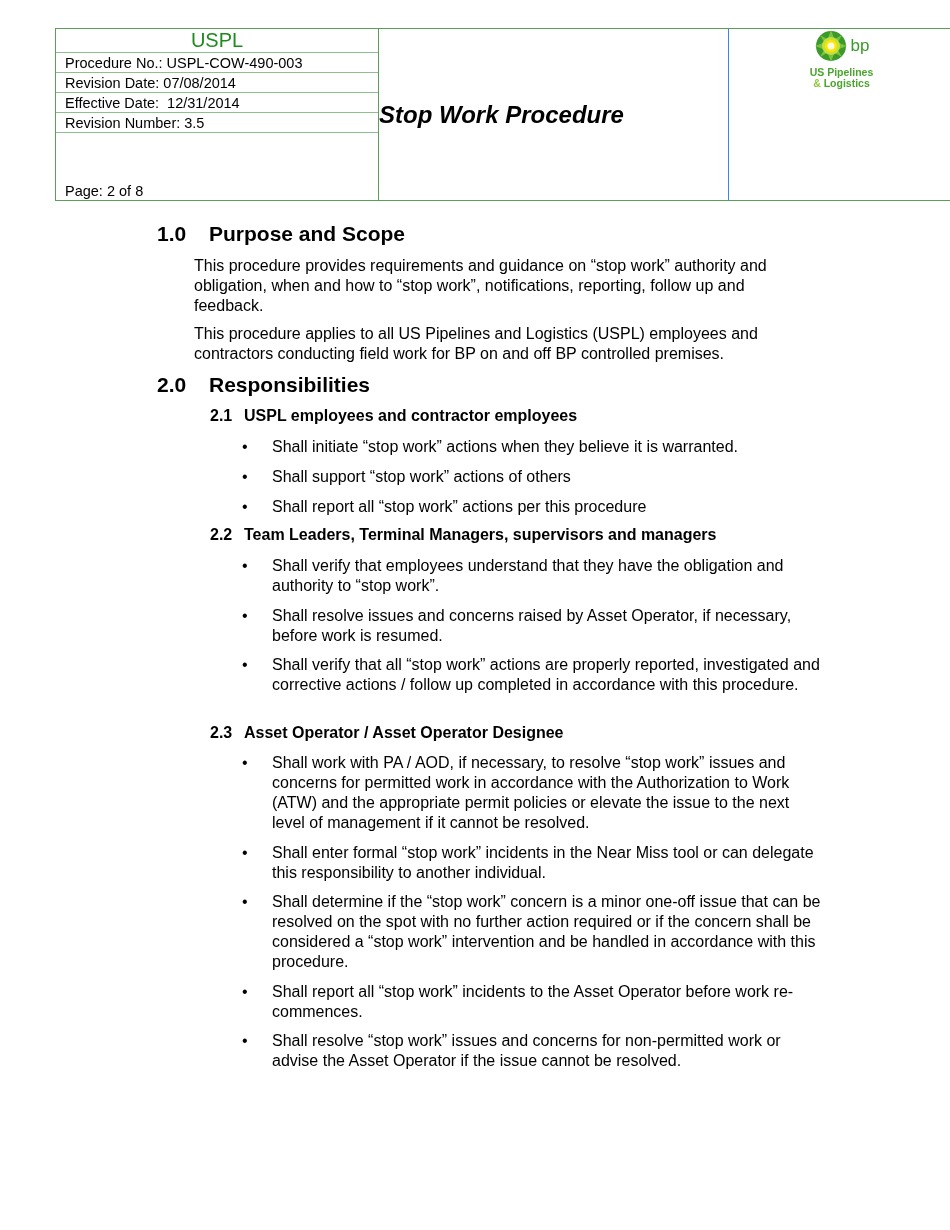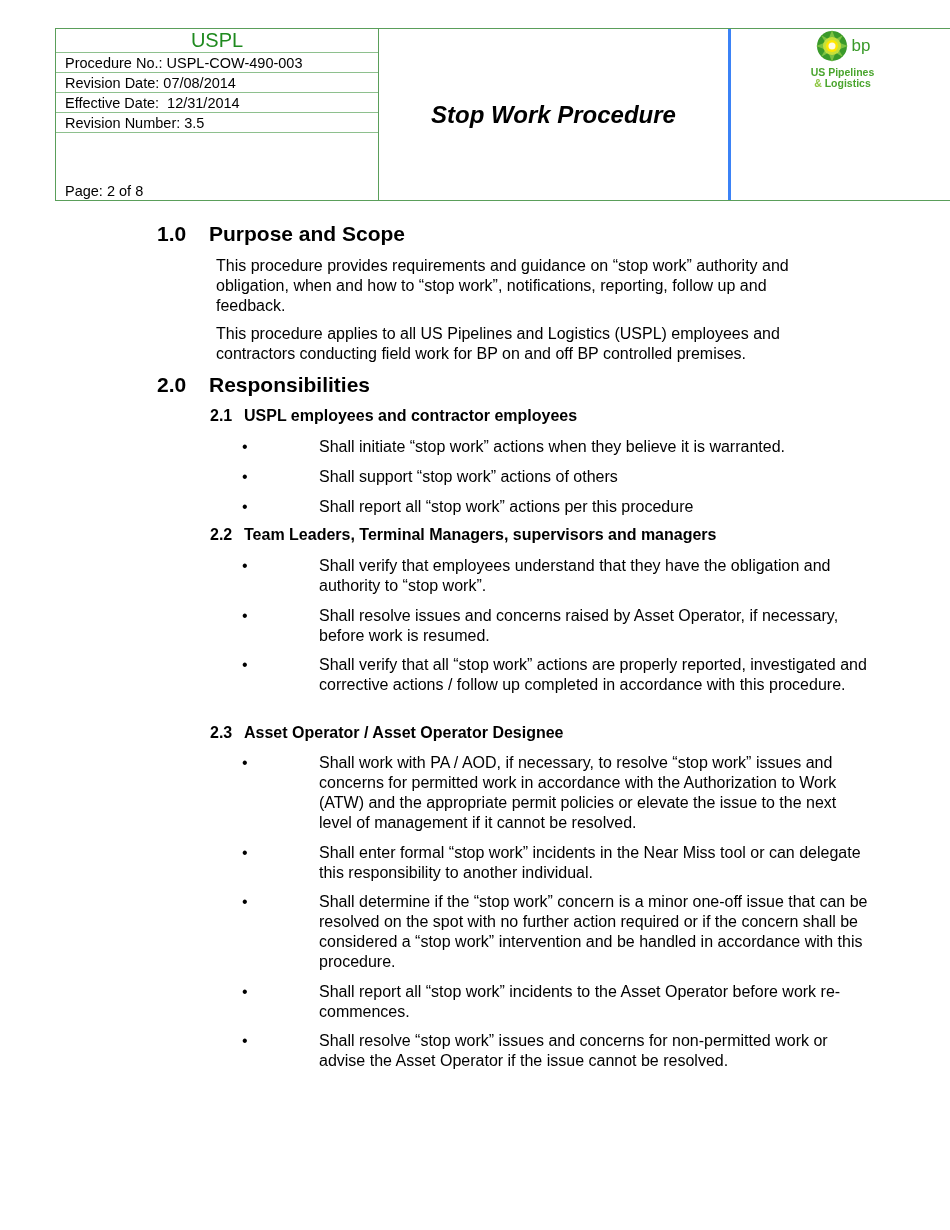--- a/index.html
+++ b/index.html
@@ -2,37 +2,37 @@
 <html><head>
 <meta charset="utf-8">
 <style>
   html, body { margin: 0; padding: 0; background: #ffffff; }
   body { width: 950px; height: 1230px; position: relative; font-family: "Liberation Sans", sans-serif; color: #000; }
   .hdr { position: absolute; left: 55px; top: 28px; width: 900px; height: 173px; border: 1px solid #5a9e5a; box-sizing: border-box; display: flex; }
   .hdr-left { width: 322px; border-right: 1px solid #5a9e5a; display: flex; flex-direction: column; }
   .hdr-left .cell { flex: 1; border-bottom: 1px solid #8ec08e; font-size: 14.5px; padding-left: 9px; display: flex; align-items: center; }
   .hdr-left .cell:last-child { border-bottom: none; margin-top: 48px; }
   .hdr-left .cell.org { justify-content: center; padding-left: 0; color: #1f8a1f; font-size: 20px; }
-  .hdr-mid { width: 349px; border-right: 3px solid #3b82f6; display: flex; align-items: center; justify-content: center; }
+  .hdr-mid { width: 349px; border-right: 1px solid #3b82f6; display: flex; align-items: center; }
   .hdr-mid .title { font-weight: bold; font-style: italic; font-size: 24px; }
   .hdr-right { flex: 1; display: flex; flex-direction: column; align-items: center; justify-content: flex-start; }
   .logo-row { display: flex; align-items: center; gap: 3px; }
   .bp-text { color: #3a9a2a; font-size: 17px; font-weight: normal; }
   .logo-sub { color: #4aa52e; font-weight: bold; font-size: 10.5px; line-height: 11px; text-align: center; margin-top: 4px; }
   .logo-sub .amp { color: #8cc63f; }
   .content { position: absolute; left: 0; top: 0; width: 950px; }
   .h1 { position: absolute; font-weight: bold; font-size: 21px; }
   .h1 .num { position: absolute; left: 4px; }
   .h1 .txt { position: absolute; left: 56px; white-space: nowrap; }
-  .para { position: absolute; left: 216px; width: 610px; font-size: 16px; line-height: 20px; }
+  .para { position: absolute; left: 194px; width: 610px; font-size: 16px; line-height: 20px; }
   .h2 { position: absolute; left: 210px; font-weight: bold; font-size: 16px; white-space: nowrap; }
   .h2 .num { display: inline-block; width: 34px; }
   .bullet { position: absolute; left: 242px; width: 580px; font-size: 16px; line-height: 20px; }
   .bullet .dot { position: absolute; left: 0; top: 0; }
-  .bullet .btxt { position: absolute; left: 30px; width: 550px; margin-left: 47px; }
+  .bullet .btxt { position: absolute; left: 30px; width: 550px; }
 </style>
 </head>
 <body>
 
 <div class="hdr">
   <div class="hdr-left">
     <div class="cell org">USPL</div>
     <div class="cell">Procedure No.: USPL-COW-490-003</div>
     <div class="cell">Revision Date: 07/08/2014</div>
     <div class="cell" style="white-space:pre;">Effective Date:  12/31/2014</div>

